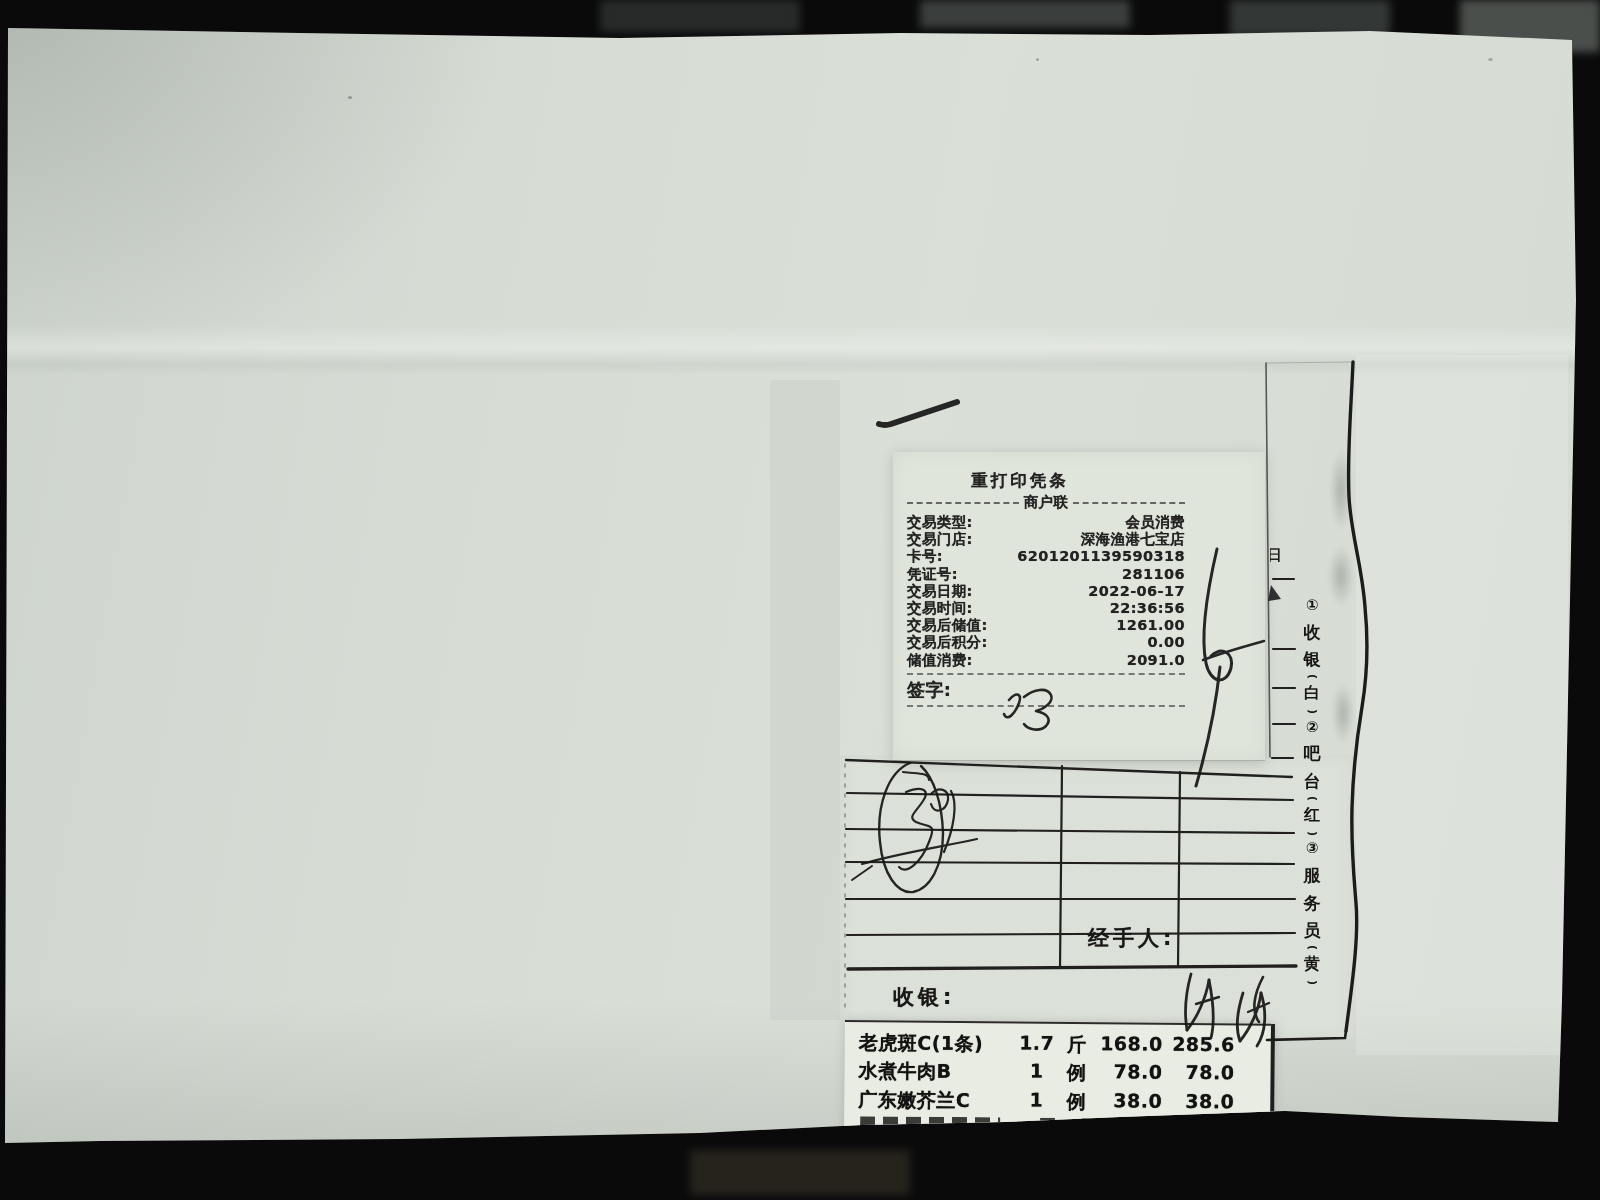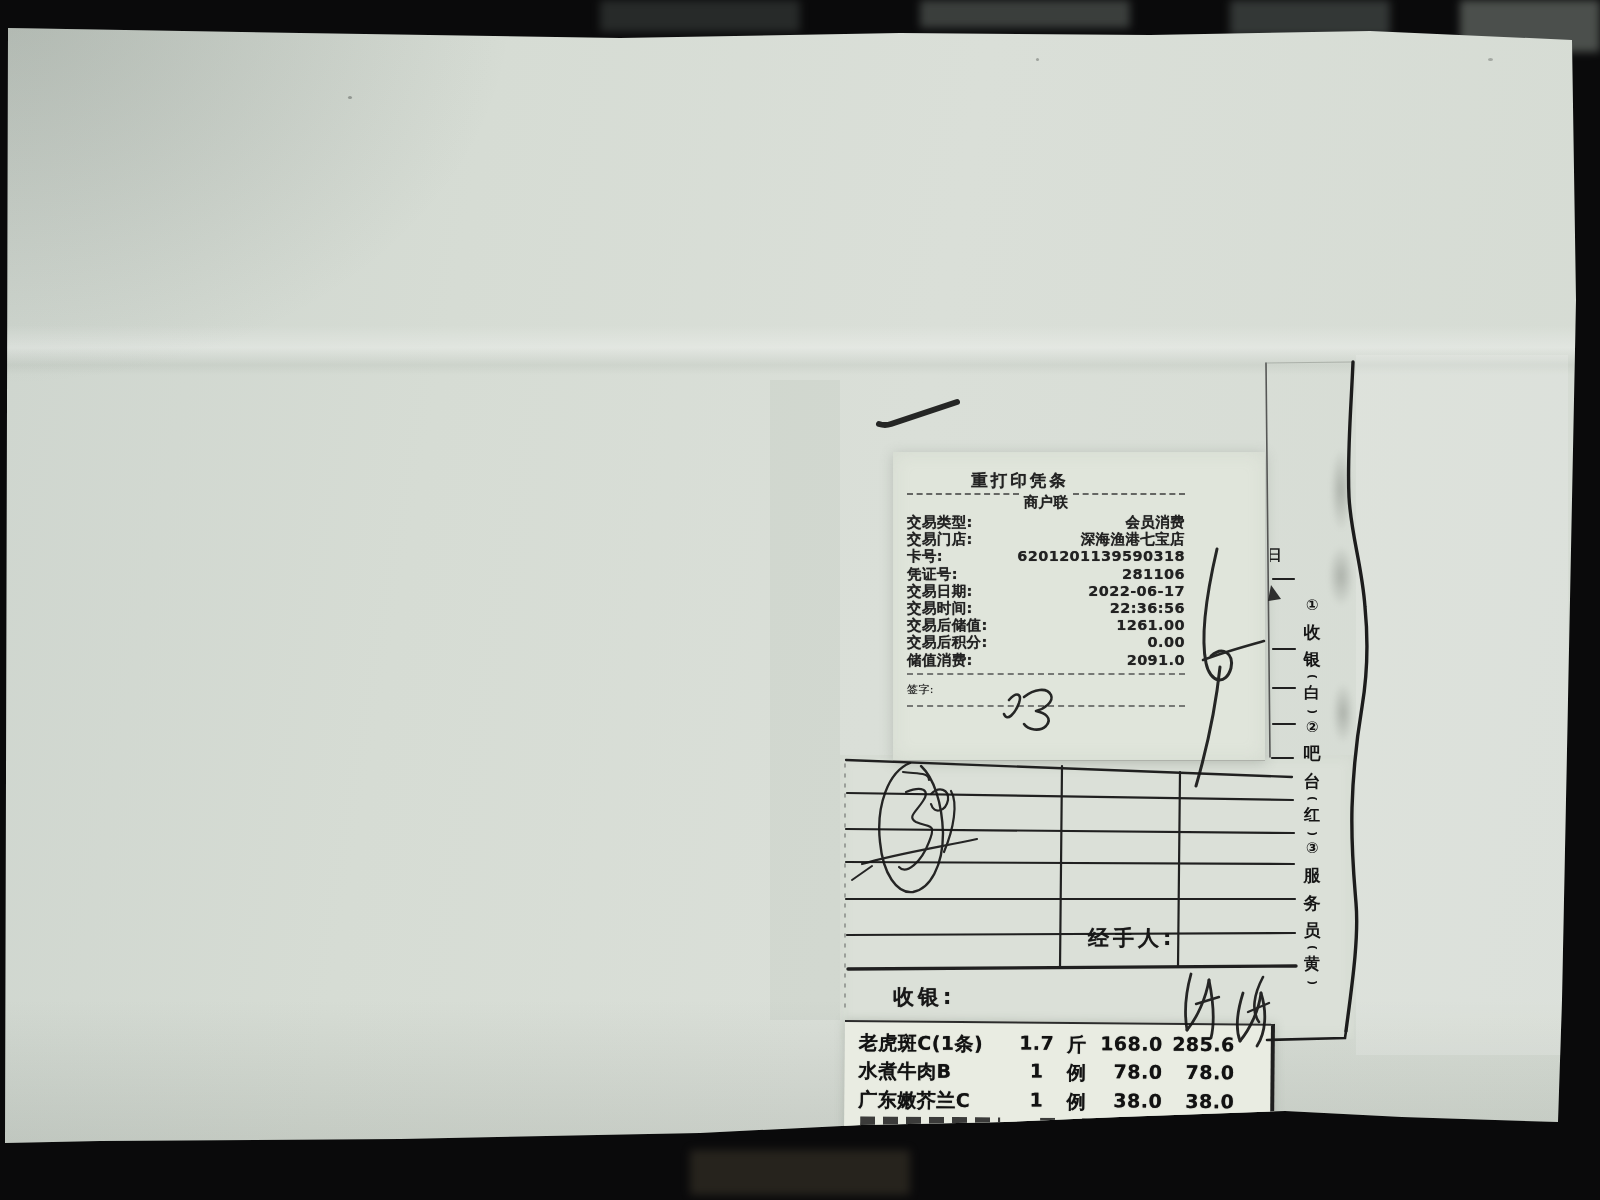--- a/index.html
+++ b/index.html
@@ -20,28 +20,28 @@
   .s-right{left:1356px;top:355px;width:212px;height:700px;background:rgba(255,255,255,.16);}
   .s-col{left:770px;top:380px;width:70px;height:640px;background:rgba(120,130,120,.07);}
   .speck{position:absolute;background:#575b57;border-radius:50%;}
   
   .slip{position:absolute;left:893px;top:452px;width:372px;height:308px;background:#e0e5db;
         box-shadow:0 2px 12px rgba(105,115,106,.30), inset 0 0 18px rgba(160,170,158,.18);
         border-bottom:1px solid rgba(80,80,80,.35);}
   .slip-inner{position:absolute;left:14px;right:80px;top:2px;font-weight:600;font-size:14.5px;
         letter-spacing:.4px;color:#222;text-shadow:0 0 .7px rgba(20,20,20,.65);}
   .slip-title{text-align:center;font-size:16.5px;font-weight:700;letter-spacing:3px;transform:translateX(-26px);}
-  .slip-sub{display:flex;gap:5px;margin-top:1px;font-weight:700;}
+  .slip-sub{display:flex;align-items:center;gap:5px;margin-top:1px;font-weight:700;}
   .slip-sub .d{flex:1;height:0;border-top:2px dashed #3c3c3c;opacity:.75;}
   .rrows{margin-top:2px;}
   .rrow{display:flex;height:17.2px;line-height:17.2px;gap:7px;}
   .rlabel{white-space:nowrap;}
   .rvalue{flex:1;text-align:right;white-space:nowrap;}
   .dash-sep{border-top:2px dashed #4a4a4a;opacity:.7;margin-top:4px;}
-  .sign-row{margin-top:4px;height:22px;line-height:22px;font-weight:400;font-size:11px;}
+  .sign-row{margin-top:4px;height:22px;line-height:22px;font-weight:700;font-size:18px;}
   
   .gridbox{position:absolute;left:840px;top:755px;width:514px;height:284px;background:#dbe0d8;
         box-shadow:inset 0 0 14px rgba(150,160,150,.15);}
   .flabel{position:absolute;font-size:21px;font-weight:700;letter-spacing:4px;color:#181818;text-shadow:0 0 .7px rgba(20,20,20,.6);}
   
   .vcol{position:absolute;left:1297px;top:598px;width:30px;height:382px;display:flex;flex-direction:column;
         justify-content:space-between;align-items:center;font-weight:700;color:#161616;}
   .vchar{font-size:17px;line-height:1;}
   .vnum{font-size:15px;line-height:1;}
   .vw{position:relative;height:30px;display:flex;align-items:center;justify-content:center;font-size:16px;}

